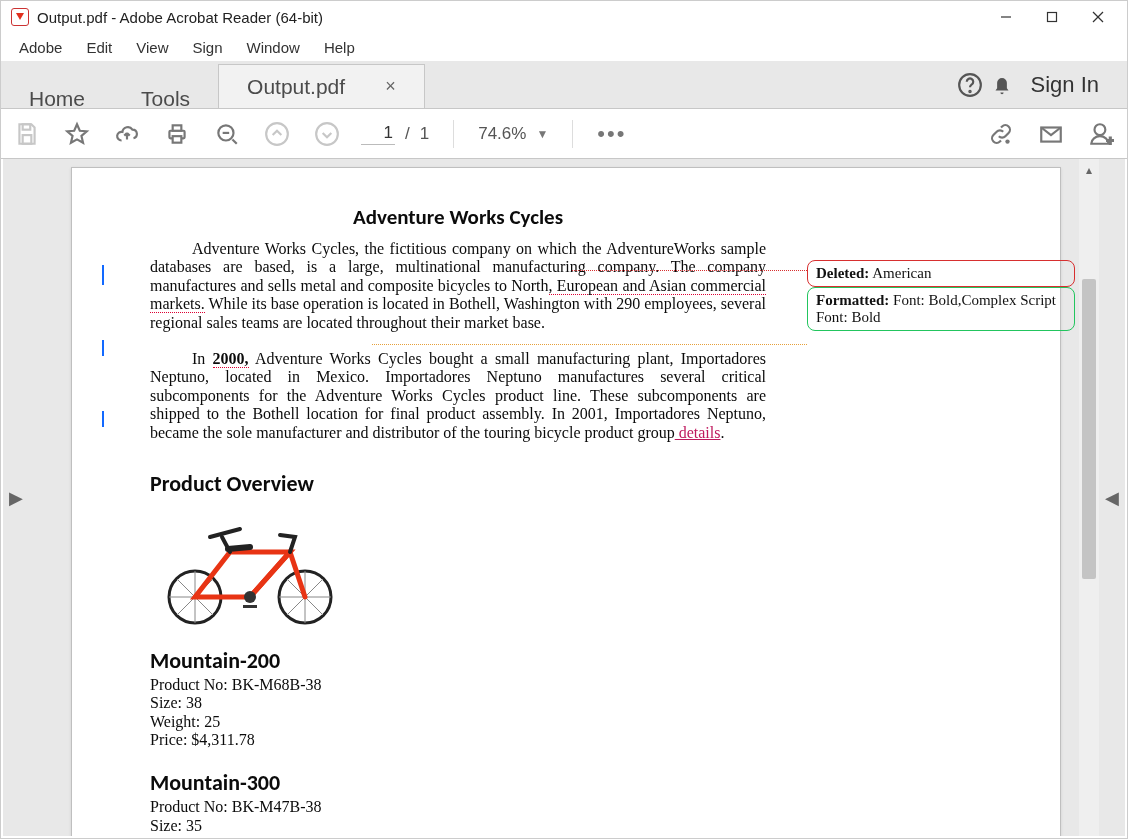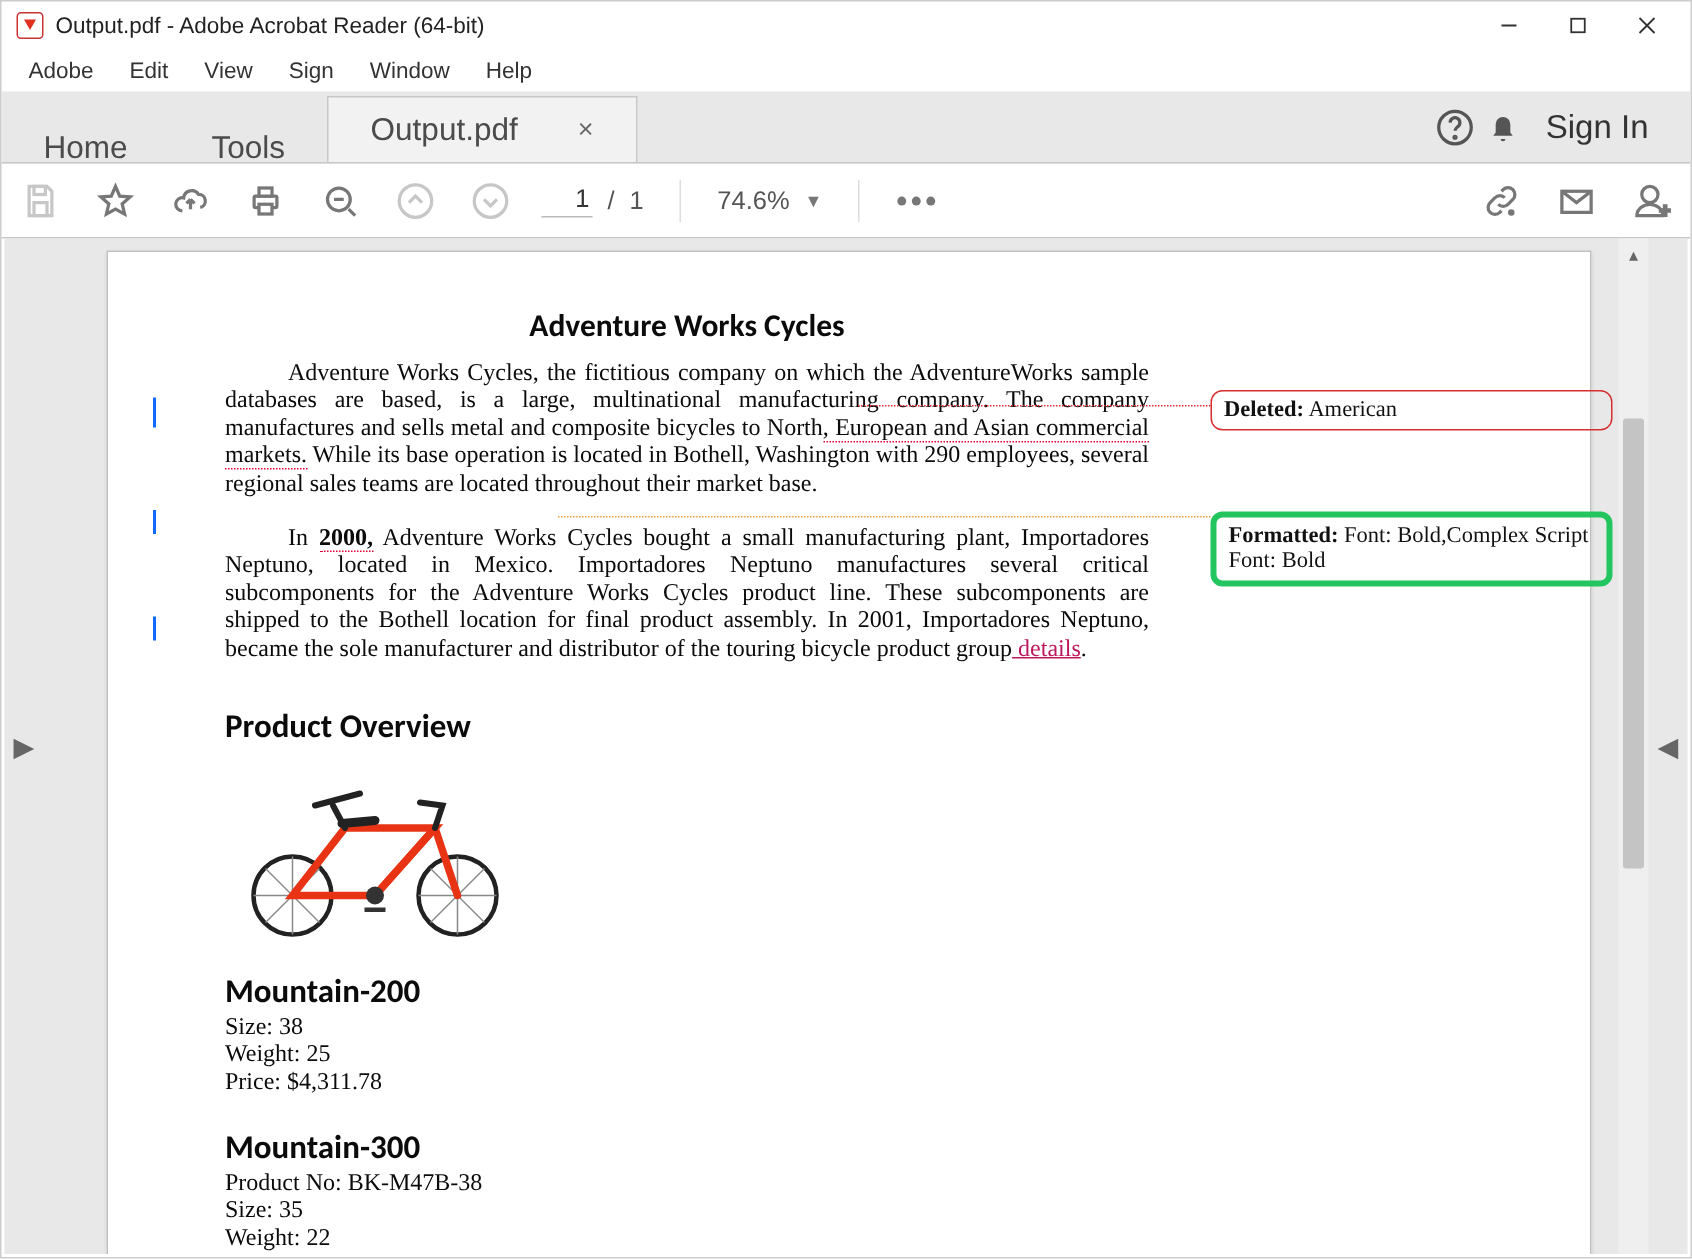--- a/index.html
+++ b/index.html
@@ -55,23 +55,23 @@
   .body-col { position: absolute; left: 78px; top: 36px; width: 616px; font-family: "Times New Roman", Georgia, serif; color: #0b0b0b; }
   .doc-title { text-align: center; font-family: "Calibri", "Segoe UI", Arial, sans-serif; font-weight: bold; font-size: 21px; margin-bottom: 10px; }
   .para { text-align: justify; font-size: 16px; line-height: 1.15; margin: 0 0 18px 0; }
   .para .indent { display: inline-block; width: 42px; }
   .underline-dotted { border-bottom: 1px dotted #d03; }
   .link { color: #be185d; text-decoration: underline; }
 
   .track-mark { position: absolute; left: 30px; width: 2px; height: 20px; background: #1269ff; }
 
   .annotations { position: absolute; left: 735px; top: 92px; width: 268px; font-family: "Times New Roman", Georgia, serif; font-size: 15px; }
-  .balloon { border-radius: 8px; padding: 4px 8px; margin-bottom: 54px; }
+  .balloon { border-radius: 8px; padding: 4px 8px; }
   .balloon.red { border: 1px solid #d72f2f; color: #111; }
-  .balloon.orange { border: 4px solid #22c55e; color: #111; }
+  .balloon.orange { border: 1px solid #22c55e; color: #111; }
   .balloon .lbl { font-weight: bold; }
   .connector { position: absolute; height: 2px; border-top: 1px dotted; }
 
   .section-heading { font-family: "Calibri", "Segoe UI", Arial, sans-serif; font-weight: bold; font-size: 22px; margin: 28px 0 6px 0; }
   .products { display: flex; flex-wrap: wrap; font-family: "Times New Roman", Georgia, serif; flex-direction: column; }
   .product-cell { width: 50%; padding: 4px 10px 12px 0; }
   .prod-title { font-family: "Calibri", "Segoe UI", Arial, sans-serif; font-weight: bold; font-size: 22px; margin: 4px 0 2px 0; }
   .prod-line { font-size: 16px; line-height: 1.15; }
 
   
@@ -276,20 +276,21 @@
                     <path d="M140 45 L145 30 L130 28"></path>
                     <path d="M78 42 L100 40" stroke-width="6"></path>
                   </g>
                   <circle cx="100" cy="90" r="6" fill="#333"></circle>
                   <rect x="93" y="98" width="14" height="3" fill="#333"></rect>
                 </svg>
             </div>
           </div>
           <div class="product-cell">
             <div class="prod-title">Mountain-200</div>
+            <div class="prod-line"><span>Product No:</span> <span>BK-M68B-38</span></div>
             <div class="prod-line"><span>Size:</span> <span>38</span></div>
             <div class="prod-line"><span>Weight:</span> <span>25</span></div>
             <div class="prod-line"><span>Price:</span> <span>$4,311.78</span></div>
           </div>
 
           <div class="product-cell">
             <div class="prod-title">Mountain-300</div>
             <div class="prod-line"><span>Product No:</span> <span>BK-M47B-38</span></div>
             <div class="prod-line"><span>Size:</span> <span>35</span></div>
             <div class="prod-line"><span>Weight:</span> <span>22</span></div>

